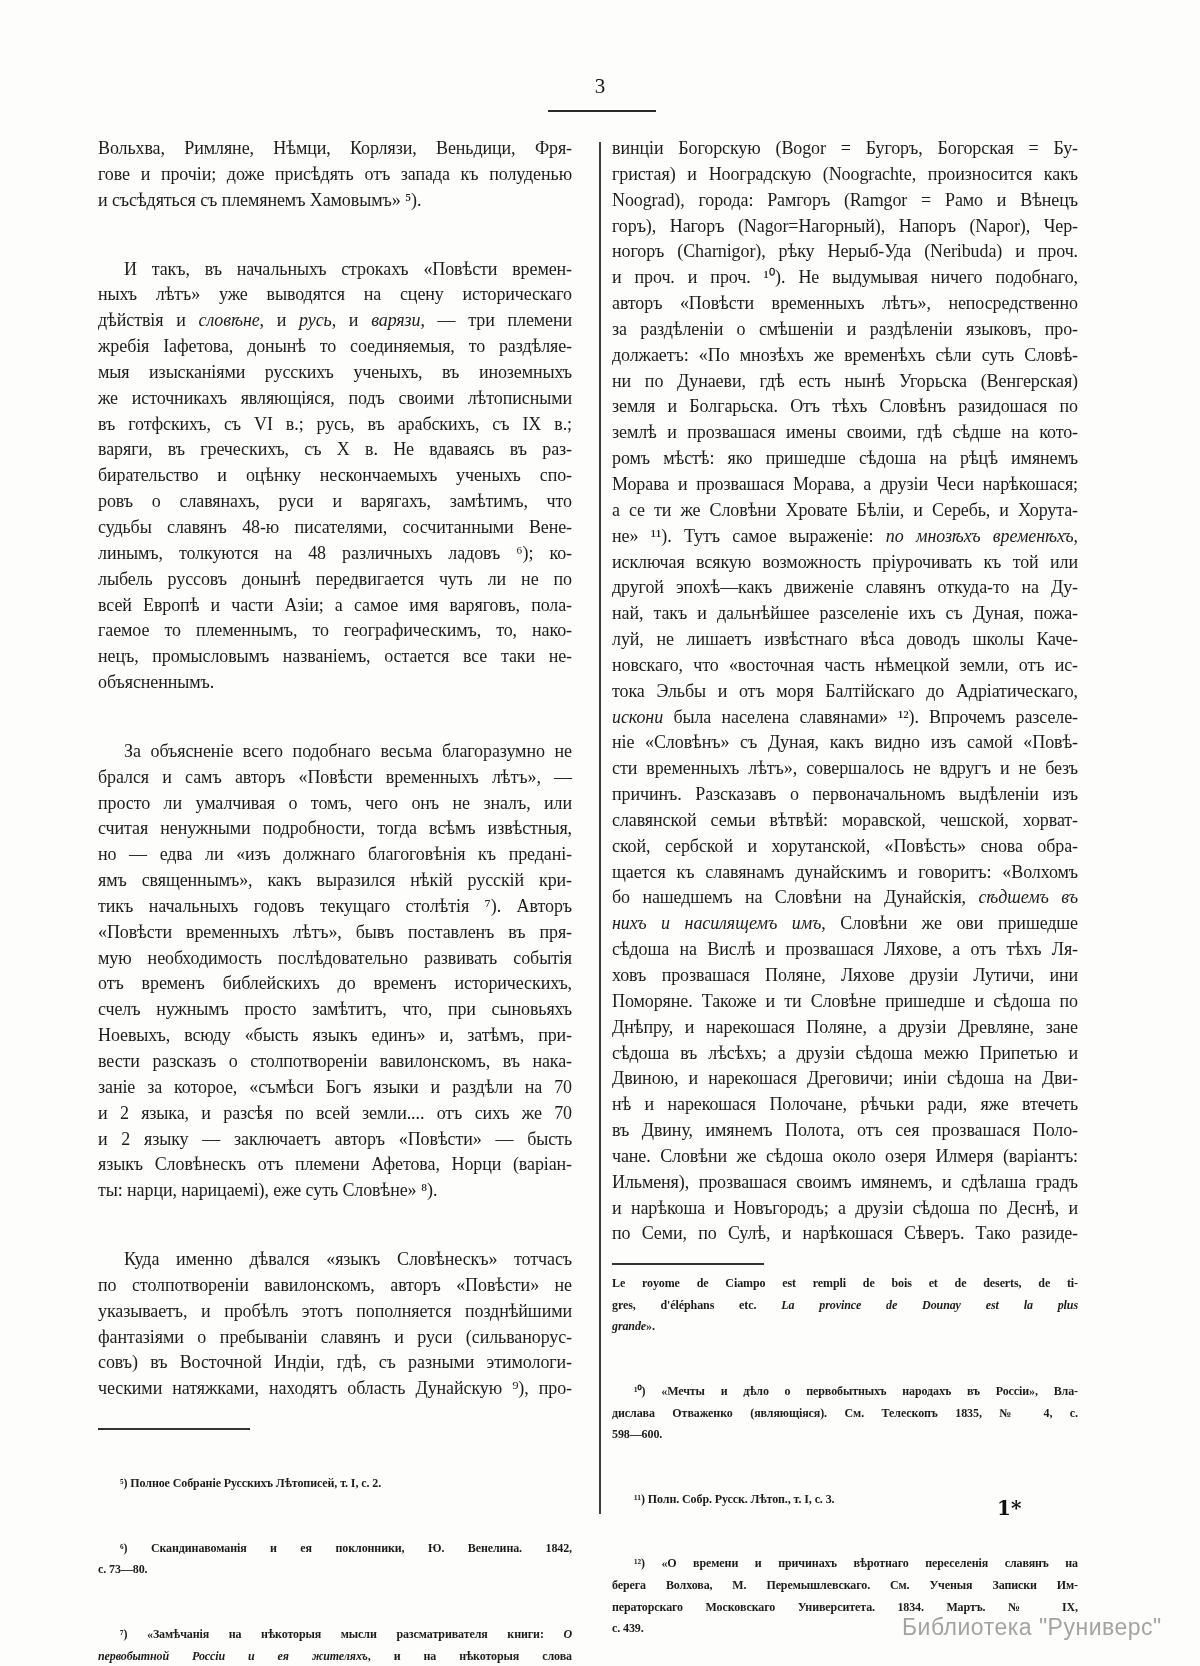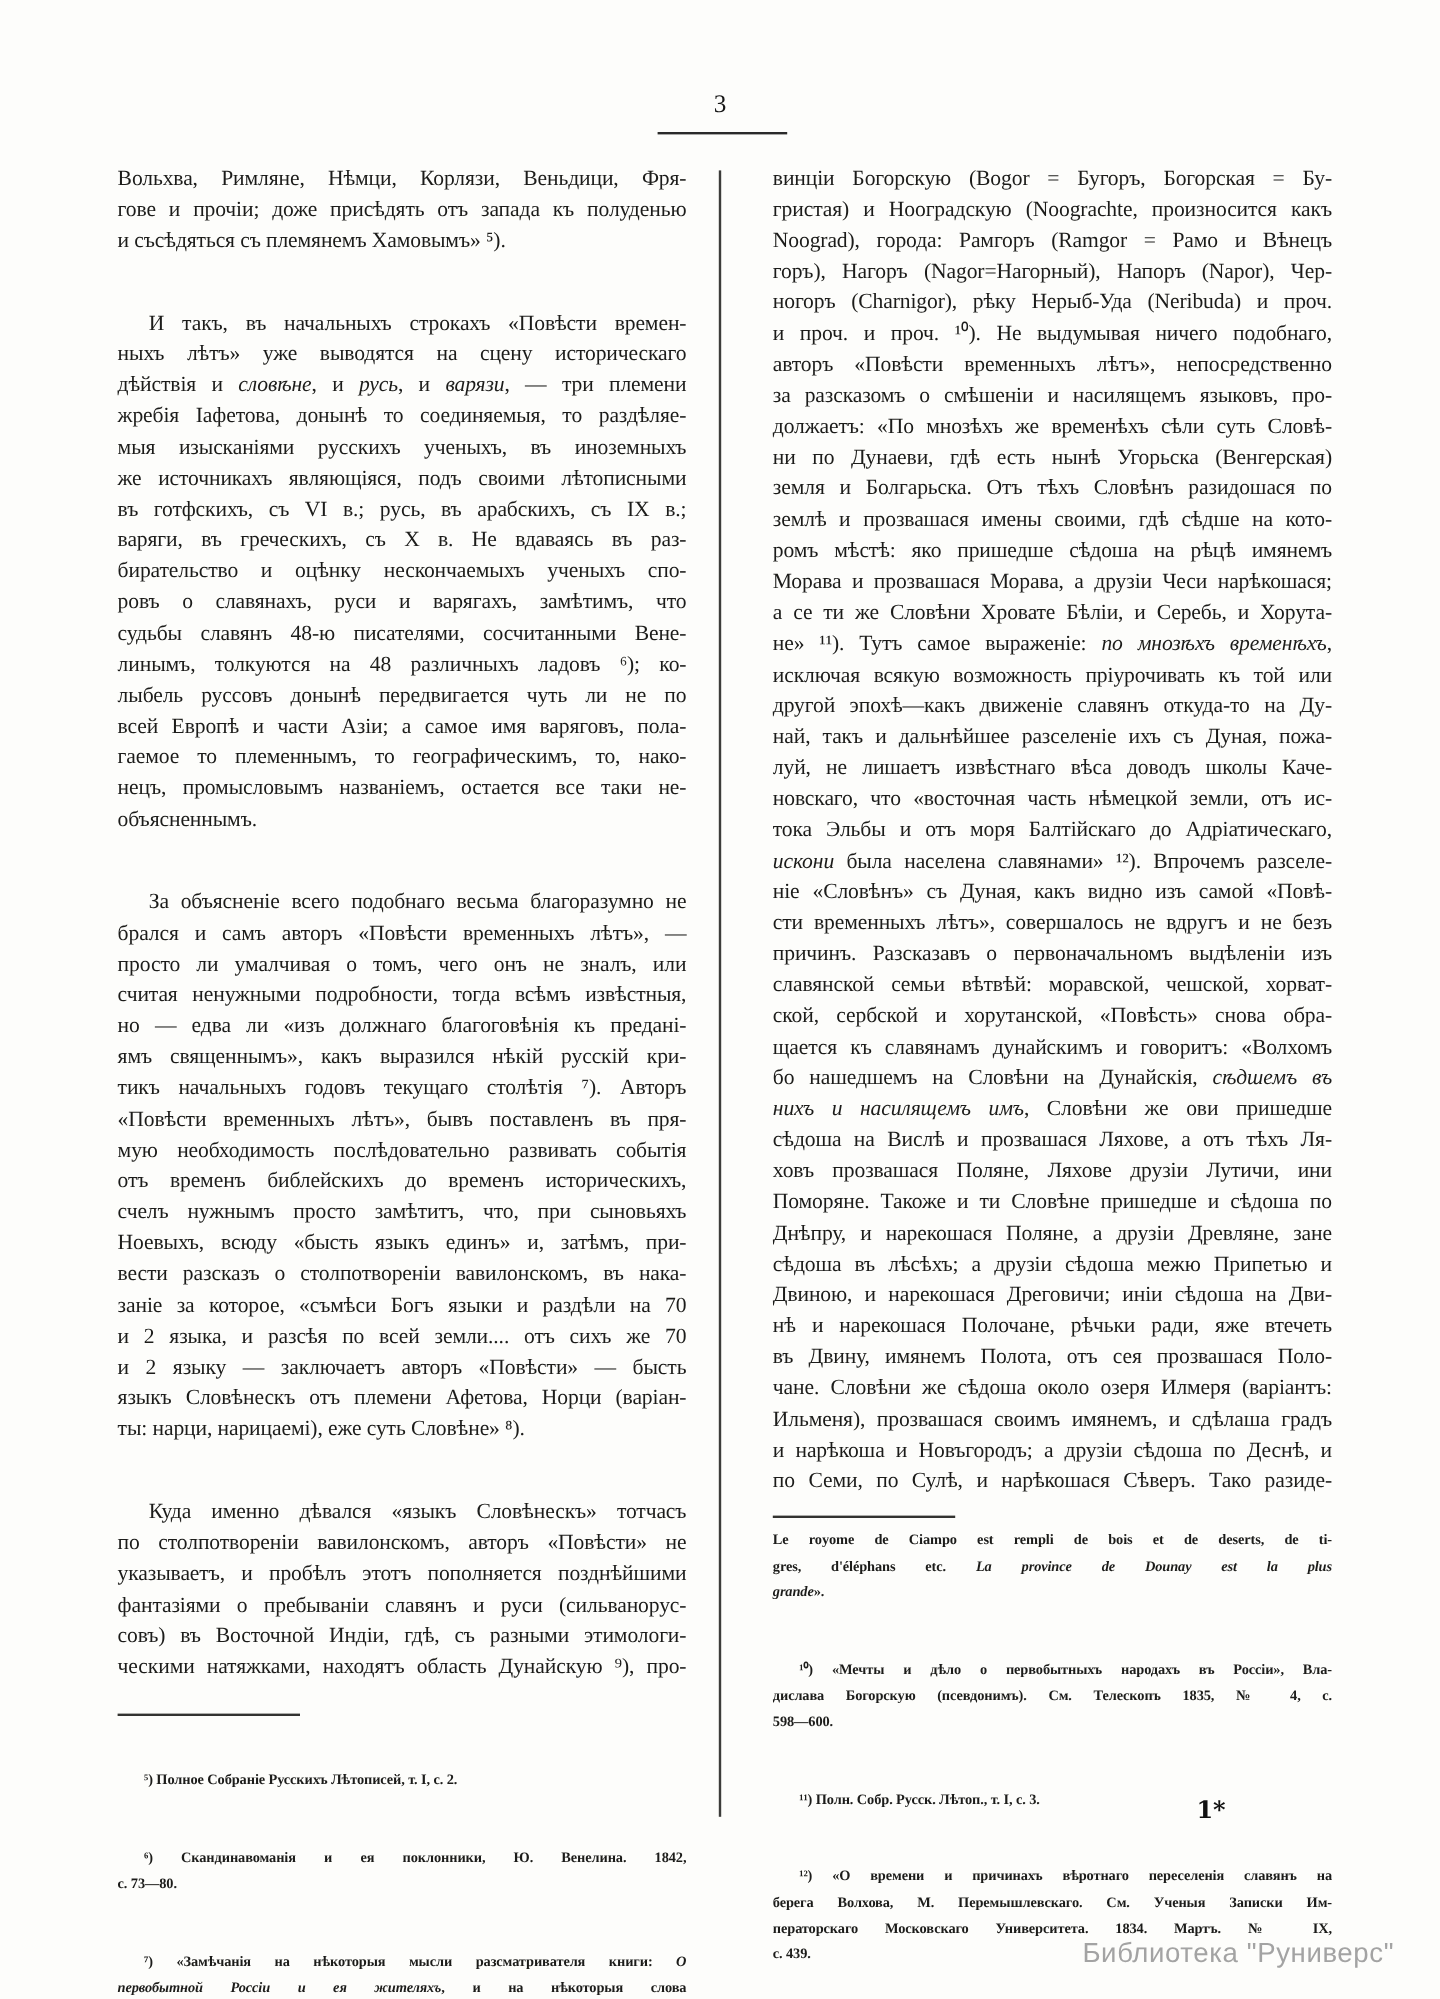--- a/index.html
+++ b/index.html
@@ -22,21 +22,21 @@
     background:#2a2a2a;
   }
   
   .divider{
     position:absolute;left:599px;top:142px;width:2px;height:1372px;
     background:#3c3c3a;
   }
   
   .col{position:absolute;top:136px;}
   .col.left{left:98px;width:474px;}
-  .col.right{left:644px;width:466px;}
+  .col.right{left:612px;width:466px;}
   .body-text{font-size:18px;line-height:25.85px;}
   .line{
     text-align:justify;
     text-align-last:justify;
     letter-spacing:-0.1px;
     white-space:normal;
   }
   .line.endline{text-align-last:left;}
   .line.indent{padding-left:26px;margin-top:43px;}
   em{font-style:italic;}
@@ -152,21 +152,21 @@
   <section class="col right">
     <div class="body-text">
         <div>
           <div class="line">винціи Богорскую (Bogor = Бугоръ, Богорская = Бу-</div>
           <div class="line">гристая) и Нооградскую (Noograchte, произносится какъ</div>
           <div class="line">Noograd), города: Рамгоръ (Ramgor = Рамо и Вѣнецъ</div>
           <div class="line">горъ), Нагоръ (Nagor=Нагорный), Напоръ (Napor), Чер-</div>
           <div class="line">ногоръ (Charnigor), рѣку Нерыб-Уда (Neribuda) и проч.</div>
           <div class="line">и проч. и проч. ¹⁰). Не выдумывая ничего подобнаго,</div>
           <div class="line">авторъ «Повѣсти временныхъ лѣтъ», непосредственно</div>
-          <div class="line">за разсказомъ о смѣшеніи и насилящемъ языковъ, про-</div>
+          <div class="line">за раздѣленіи о смѣшеніи и раздѣленіи языковъ, про-</div>
           <div class="line">должаетъ: «По мнозѣхъ же временѣхъ сѣли суть Словѣ-</div>
           <div class="line">ни по Дунаеви, гдѣ есть нынѣ Угорьска (Венгерская)</div>
           <div class="line">земля и Болгарьска. Отъ тѣхъ Словѣнъ разидошася по</div>
           <div class="line">землѣ и прозвашася имены своими, гдѣ сѣдше на кото-</div>
           <div class="line">ромъ мѣстѣ: яко пришедше сѣдоша на рѣцѣ имянемъ</div>
           <div class="line">Морава и прозвашася Морава, а друзіи Чеси нарѣкошася;</div>
           <div class="line">а се ти же Словѣни Хровате Бѣліи, и Серебь, и Хорута-</div>
           <div class="line">не» ¹¹). Тутъ самое выраженіе: <em>по мнозѣхъ временѣхъ</em>,</div>
           <div class="line">исключая всякую возможность пріурочивать къ той или</div>
           <div class="line">другой эпохѣ—какъ движеніе славянъ откуда-то на Ду-</div>
@@ -199,21 +199,21 @@
       </div>
     <div class="fn-sep"></div>
     <div class="fns">
         <div>
           <div class="line">Le royome de Ciampo est rempli de bois et de deserts, de ti-</div>
           <div class="line">gres, d'éléphans etc. <em>La province de Dounay est la plus</em></div>
           <div class="line endline"><em>grande</em>».</div>
         </div>
         <div>
           <div class="line indent">¹⁰) «Мечты и дѣло о первобытныхъ народахъ въ Россіи», Вла-</div>
-          <div class="line">дислава Богорскую (псевдонимъ). См. Телескопъ 1835, № 4, с.</div>
+          <div class="line">дислава Отваженко (являющіяся). См. Телескопъ 1835, № 4, с.</div>
           <div class="line endline">598—600.</div>
         </div>
         <div>
           <div class="line indent endline">¹¹) Полн. Собр. Русск. Лѣтоп., т. I, с. 3.</div>
         </div>
         <div>
           <div class="line indent">¹²) «О времени и причинахъ вѣротнаго переселенія славянъ на</div>
           <div class="line">берега Волхова, М. Перемышлевскаго. См. Ученыя Записки Им-</div>
           <div class="line">ператорскаго Московскаго Университета. 1834. Мартъ. № IX,</div>
           <div class="line endline">с. 439.</div>

